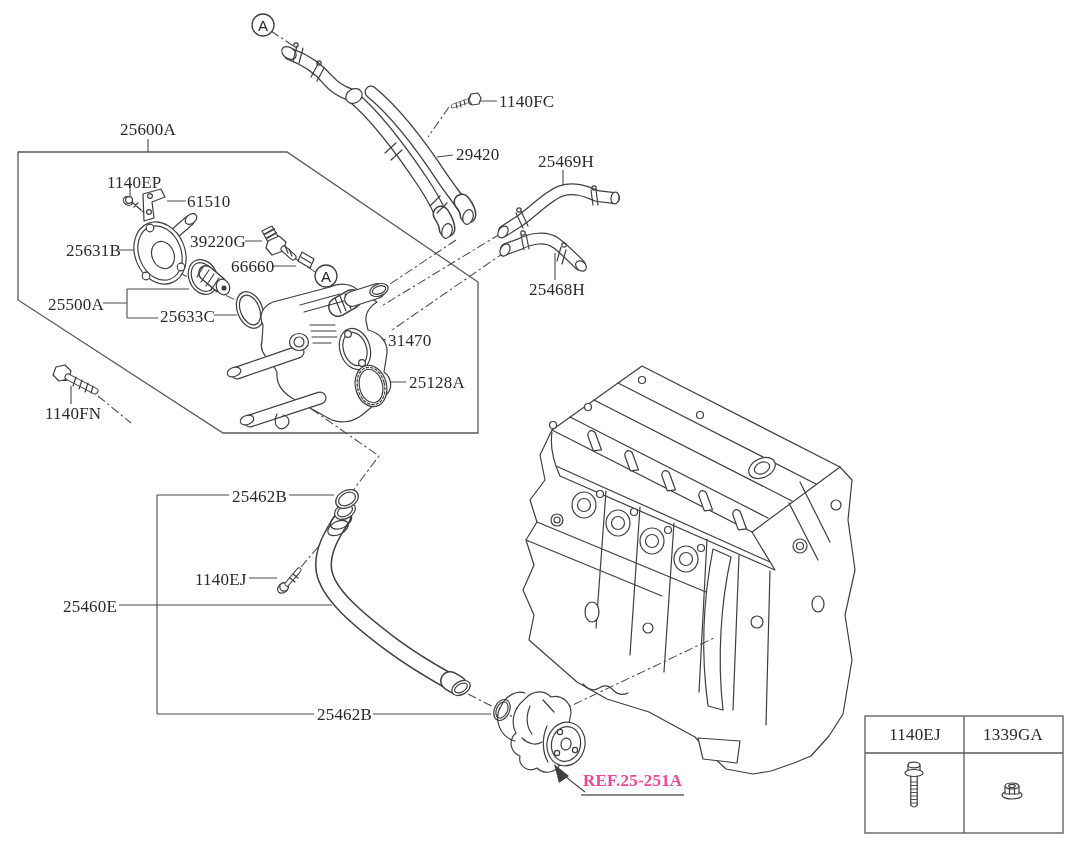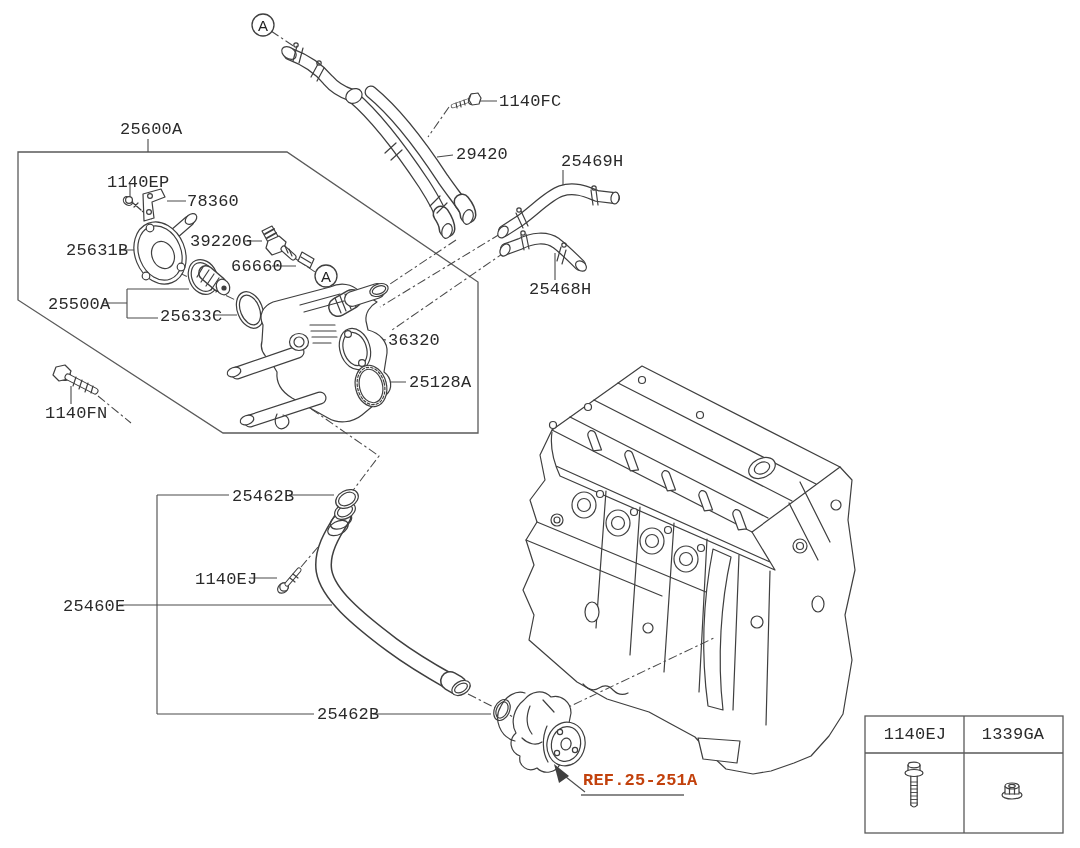--- a/index.html
+++ b/index.html
@@ -1,21 +1,21 @@
 <!DOCTYPE html>
 <html><head>
 <meta charset="utf-8">
 <style>
   html,body{margin:0;padding:0;background:#fff;}
   #stage{position:relative;width:1080px;height:848px;background:#fff;overflow:hidden;
          font-family:"Liberation Sans",sans-serif;}
   #art{position:absolute;left:0;top:0;}
-  .lbl{position:absolute;font-family:Liberation Mono, monospace;font-size:17px;
+  .lbl{position:absolute;font-family:Liberation Serif, serif;font-size:17px;
        line-height:1.05;color:#2a2a2a;white-space:nowrap;letter-spacing:.2px;}
-  .lbl.ref{font-weight:bold;color:#c2410c;}
+  .lbl.ref{font-weight:bold;color:#ec4899;}
   .lbl.tbl{width:98px;text-align:center;}
   
   .ln  {stroke:#3f3f3f;stroke-width:1.2;fill:none;stroke-linejoin:round;stroke-linecap:round;}
   .lnf {stroke:#3f3f3f;stroke-width:1.2;fill:#ffffff;stroke-linejoin:round;}
   .dd  {stroke:#4a4a4a;stroke-width:1.05;fill:none;stroke-dasharray:9 3 2.5 3;}
   .ldr {stroke:#4a4a4a;stroke-width:1.1;fill:none;}
   .box {stroke:#5a5a5a;stroke-width:1.3;fill:none;}
   .to  {stroke:#3f3f3f;fill:none;stroke-linecap:round;}
   .ti  {stroke:#ffffff;fill:none;stroke-linecap:round;}
   .amk {font-family:"Liberation Sans",sans-serif;font-size:15px;fill:#222;text-anchor:middle;}
@@ -320,32 +320,32 @@
       <path class="lnf" d="M-7,-6 L-7,2 L7,2 L7,-6"></path>
       <ellipse class="lnf" cx="0" cy="-6" rx="7" ry="3"></ellipse>
       <ellipse class="lnf" cx="0" cy="-6" rx="3.2" ry="1.6"></ellipse>
       <path class="ln" d="M-2.5,-3.5 V2 M2.5,-3.5 V2"></path>
     </g>
   </g>
 </svg>
 
   <div class="lbl" style="left:120px;top:121px">25600A</div>
   <div class="lbl" style="left:107px;top:174px">1140EP</div>
-  <div class="lbl" style="left:187px;top:193px">78360</div>
+  <div class="lbl" style="left:187px;top:193px">61510</div>
   <div class="lbl" style="left:66px;top:242px">25631B</div>
   <div class="lbl" style="left:190px;top:233px">39220G</div>
   <div class="lbl" style="left:231px;top:258px">66660</div>
   <div class="lbl" style="left:48px;top:296px">25500A</div>
   <div class="lbl" style="left:160px;top:308px">25633C</div>
-  <div class="lbl" style="left:388px;top:332px">36320</div>
+  <div class="lbl" style="left:388px;top:332px">31470</div>
   <div class="lbl" style="left:409px;top:374px">25128A</div>
   <div class="lbl" style="left:45px;top:405px">1140FN</div>
   <div class="lbl" style="left:499px;top:93px">1140FC</div>
   <div class="lbl" style="left:456px;top:146px">29420</div>
-  <div class="lbl" style="left:561px;top:153px">25469H</div>
+  <div class="lbl" style="left:538px;top:153px">25469H</div>
   <div class="lbl" style="left:529px;top:281px">25468H</div>
   <div class="lbl" style="left:232px;top:488px">25462B</div>
   <div class="lbl" style="left:195px;top:571px">1140EJ</div>
   <div class="lbl" style="left:63px;top:598px">25460E</div>
   <div class="lbl" style="left:317px;top:706px">25462B</div>
   <div class="lbl ref" style="left:583px;top:772px">REF.25-251A</div>
   <div class="lbl tbl" style="left:866px;top:726px">1140EJ</div>
   <div class="lbl tbl" style="left:964px;top:726px">1339GA</div>
 </div>
 

